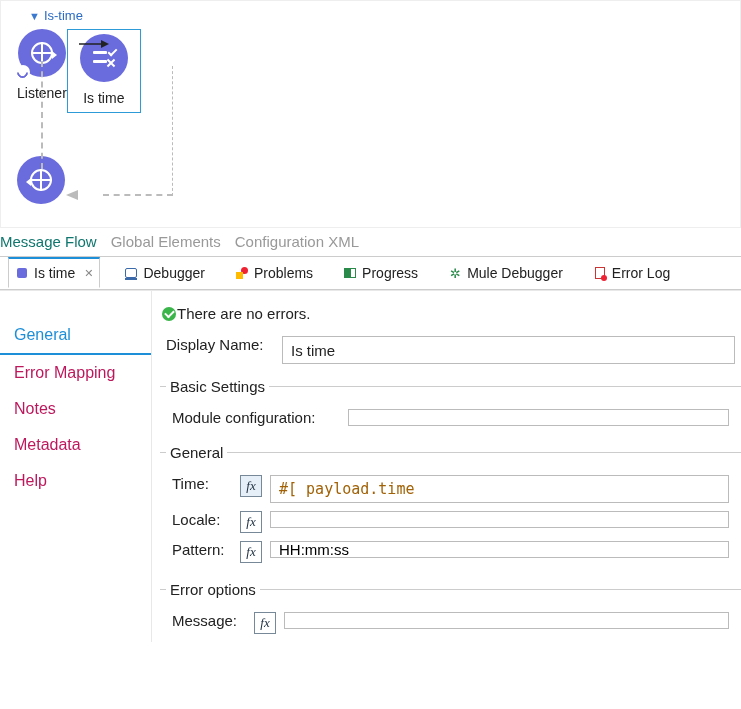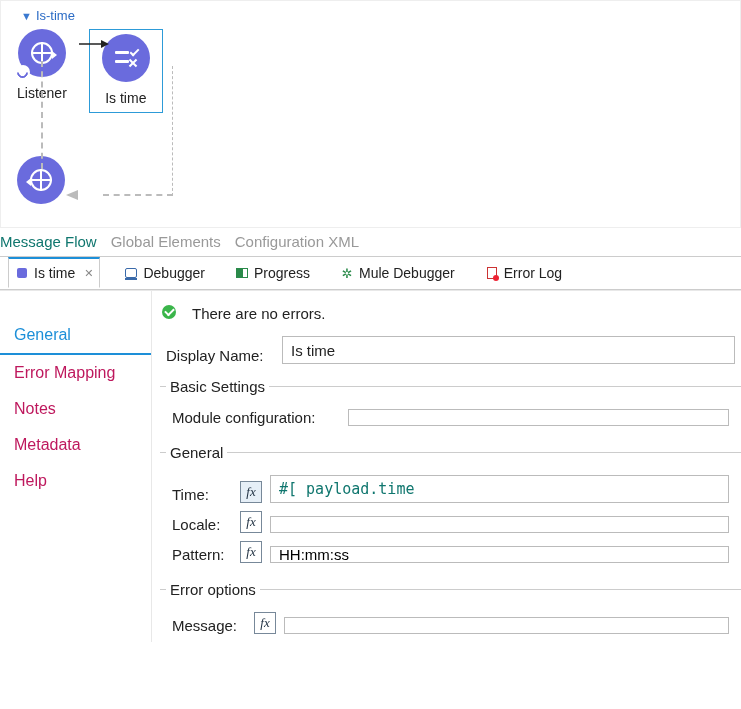--- a/index.html
+++ b/index.html
@@ -1,22 +1,22 @@
 <!DOCTYPE html>
 <html><head>
 <meta charset="utf-8">
 <style>
 *{box-sizing:border-box;margin:0;padding:0;font-family:"Segoe UI",Arial,sans-serif}
 body{width:741px;height:709px;background:#fff;font-size:14px;color:#222}
 
 
 .canvas{border:1px solid #eee;padding:5px 5px 10px 8px;position:relative;height:228px}
-.flow-title{color:#2a6bc5;font-size:13px;margin:2px 0 6px 12px}
+.flow-title{color:#2a6bc5;font-size:13px;margin:2px 0 6px 20px}
 .flow-title .tri{color:#3a79d0;margin-right:4px;font-size:11px}
-.nodes{display:flex;gap:22px;padding-left:8px}
+.nodes{display:flex;padding-left:8px}
 .node{display:flex;flex-direction:column;align-items:center;gap:8px;position:relative}
 .circle{width:48px;height:48px;border-radius:50%;background:#6a6bdd;display:flex;align-items:center;justify-content:center;position:relative}
 .circle.listener .mini{position:absolute;width:14px;height:14px;border-radius:50%;background:#fff;bottom:-2px;left:-2px;display:flex;align-items:center;justify-content:center}
 .circle.listener .mini::after{content:"";width:7px;height:7px;border:2px solid #6a6bdd;border-radius:50%;border-top-color:transparent;border-left-color:transparent;transform:rotate(45deg)}
 .node-label{font-size:14px;color:#222}
 .selected{border:1px solid #2d9bd8;padding:4px 12px 6px}
 .arrow{position:absolute;top:36px;left:78px;width:30px;height:12px}
 .arrow svg{width:30px;height:12px}
 .resp-node{position:absolute;top:155px;left:16px}
 .dashed-path{position:absolute;top:65px;left:102px;width:70px;height:130px;border-bottom:2px dashed #bbb;border-right:1px dashed #bbb;pointer-events:none}
@@ -61,28 +61,28 @@
 .ico-error{width:10px;height:12px;background:#fff;border:1px solid #c33;position:relative}
 .ico-error::after{content:"";position:absolute;width:6px;height:6px;border-radius:50%;background:#e23;right:-3px;bottom:-3px}
 
 
 .props{display:flex;border-top:1px solid #e8e8e8}
 .side{width:152px;border-right:1px solid #e8e8e8;padding-top:26px}
 .side-item{padding:9px 14px;font-size:16px;color:#be185d;cursor:pointer}
 .side-item.active{color:#1d8fd8;border-bottom:2px solid #1d8fd8}
 
 .main{flex:1;padding:10px 0 0 8px}
-.status{display:flex;align-items:flex-start;gap:16px;font-size:15px;padding:4px 2px 10px}
+.status{display:flex;align-items:center;gap:1px;font-size:15px;padding:4px 2px 10px}
 .status .ok{width:14px;height:14px;border-radius:50%;background:#3ab54a;position:relative}
 .status .ok::after{content:"";position:absolute;width:7px;height:4px;border-left:2px solid #fff;border-bottom:2px solid #fff;transform:rotate(-45deg);top:3px;left:3px}
 
-.form-row{display:flex;align-items:flex-end;gap:8px;padding:4px 6px}
+.form-row{display:flex;align-items:flex-start;gap:8px;padding:4px 6px}
 .label{font-size:15px;color:#222}
 .input{flex:1;border:1px solid #bbb;height:28px;padding:4px 8px;font-size:15px;color:#222;font-family:inherit}
-.input.code{font-family:Consolas,monospace;color:#0f766e}
+.input.code{font-family:Consolas,monospace;color:#a16207}
 
 fieldset{border:1px solid #ccc;border-left:none;border-right:none;border-bottom:none;margin:10px 0 0 0;padding:10px 6px 4px}
 legend{font-size:15px;color:#222;padding:0 4px}
 .fx{width:22px;height:22px;border:1px solid #789;background:#e6eff7;font-family:serif;font-style:italic;font-size:13px;display:flex;align-items:center;justify-content:center;color:#234}
 .fx.off{background:#fff}
 .field-input{flex:1;border:1px solid #bbb;height:17px;padding:4px 8px;font-size:15px}
 </style>
 </head>
 <body>
 
@@ -154,20 +154,26 @@
     <span class="close">✕</span>
   </div>
   <div class="vt">
     <span class="ico">
         <span class="ico-console"></span>
       </span>
     <span>Debugger</span>
   </div>
   <div class="vt">
     <span class="ico">
+        <span class="ico-problems"></span>
+      </span>
+    <span>Problems</span>
+  </div>
+  <div class="vt">
+    <span class="ico">
         <span class="ico-progress"></span>
       </span>
     <span>Progress</span>
   </div>
   <div class="vt">
     <span class="ico ico-bug">✲</span>
     <span>Mule Debugger</span>
   </div>
   <div class="vt">
     <span class="ico">

